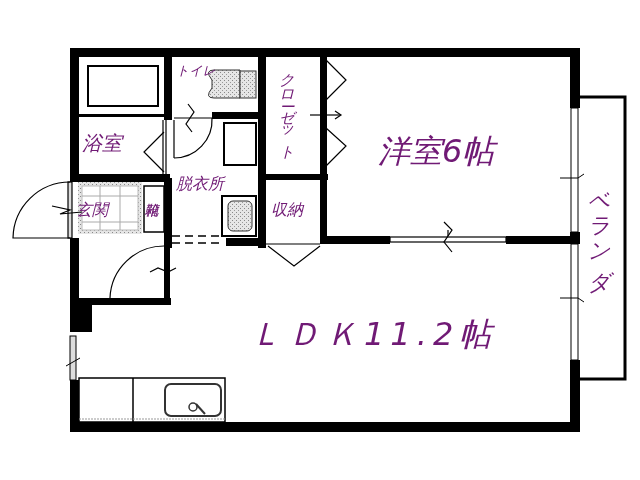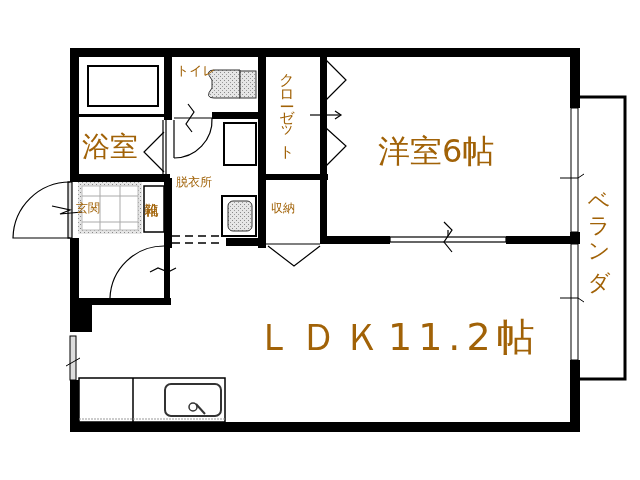--- a/index.html
+++ b/index.html
@@ -1,21 +1,21 @@
 <!DOCTYPE html>
 <html><head>
   <meta charset="utf-8">
   <style>
     html, body { margin: 0; padding: 0; background: #ffffff; }
     body { width: 640px; height: 480px; position: relative; overflow: hidden; font-family: "DejaVu Sans", "Liberation Sans", sans-serif; }
     #plan { position: absolute; left: 0; top: 0; width: 640px; height: 480px; }
-    .lbl { position: absolute; color: #a16207; white-space: nowrap; line-height: 1; }
+    .lbl { position: absolute; color: #701a75; white-space: nowrap; line-height: 1; font-style: italic; }
     .lbl-lg { font-size: 30px; }
-    .lbl-md { font-size: 28px; }
-    .lbl-sm { font-size: 12px; }
+    .lbl-md { font-size: 20px; }
+    .lbl-sm { font-size: 16px; }
     .lbl-xs { font-size: 13px; }
     .vert { writing-mode: vertical-rl; text-orientation: upright; letter-spacing: 1px; }
     .vert-tight { writing-mode: vertical-rl; text-orientation: upright; letter-spacing: 0px; font-size: 14px; }
   </style>
 </head>
 <body>
 
 <svg id="plan" viewBox="0 0 640 480" xmlns="http://www.w3.org/2000/svg">
   <defs>
     <pattern id="speckle" width="4" height="4" patternUnits="userSpaceOnUse">
@@ -178,21 +178,21 @@
     <line x1="79" y1="419" x2="225" y2="419" stroke="#999" stroke-width="1" stroke-dasharray="2,1"></line>
   </g>
   <g>
     <rect x="165" y="384" width="56" height="32" rx="6" fill="#fff" stroke="#333" stroke-width="2"></rect>
     <circle cx="193" cy="407" r="4" fill="none" stroke="#333" stroke-width="1.5"></circle>
     <line x1="196" y1="404" x2="205" y2="414" stroke="#333" stroke-width="2"></line>
   </g>
 </svg>
 
 <div class="lbl lbl-lg" style="left:378px; top:135px; font-size:32px;">洋室6帖</div>
-<div class="lbl lbl-lg" style="left:256px; top:318px; font-size:38px; letter-spacing:6px;">ＬＤＫ11.2帖</div>
+<div class="lbl lbl-lg" style="left:250px; top:318px; font-size:32px; letter-spacing:6px;">ＬＤＫ11.2帖</div>
 <div class="lbl lbl-md" style="left:82px; top:133px;">浴室</div>
 <div class="lbl lbl-xs" style="left:176px; top:64px;">トイレ</div>
 <div class="lbl lbl-sm" style="left:176px; top:176px;">脱衣所</div>
 <div class="lbl lbl-sm" style="left:76px; top:202px;">玄関</div>
 <div class="lbl vert-tight" style="left:145px; top:192px;">靴箱</div>
 <div class="lbl lbl-sm vert" style="left:279px; top:62px; font-size:15px;">クローゼット</div>
 <div class="lbl lbl-sm" style="left:271px; top:202px;">収納</div>
 <div class="lbl lbl-md vert" style="left:588px; top:176px; font-size:22px;">ベランダ</div>
 
 </body></html>

